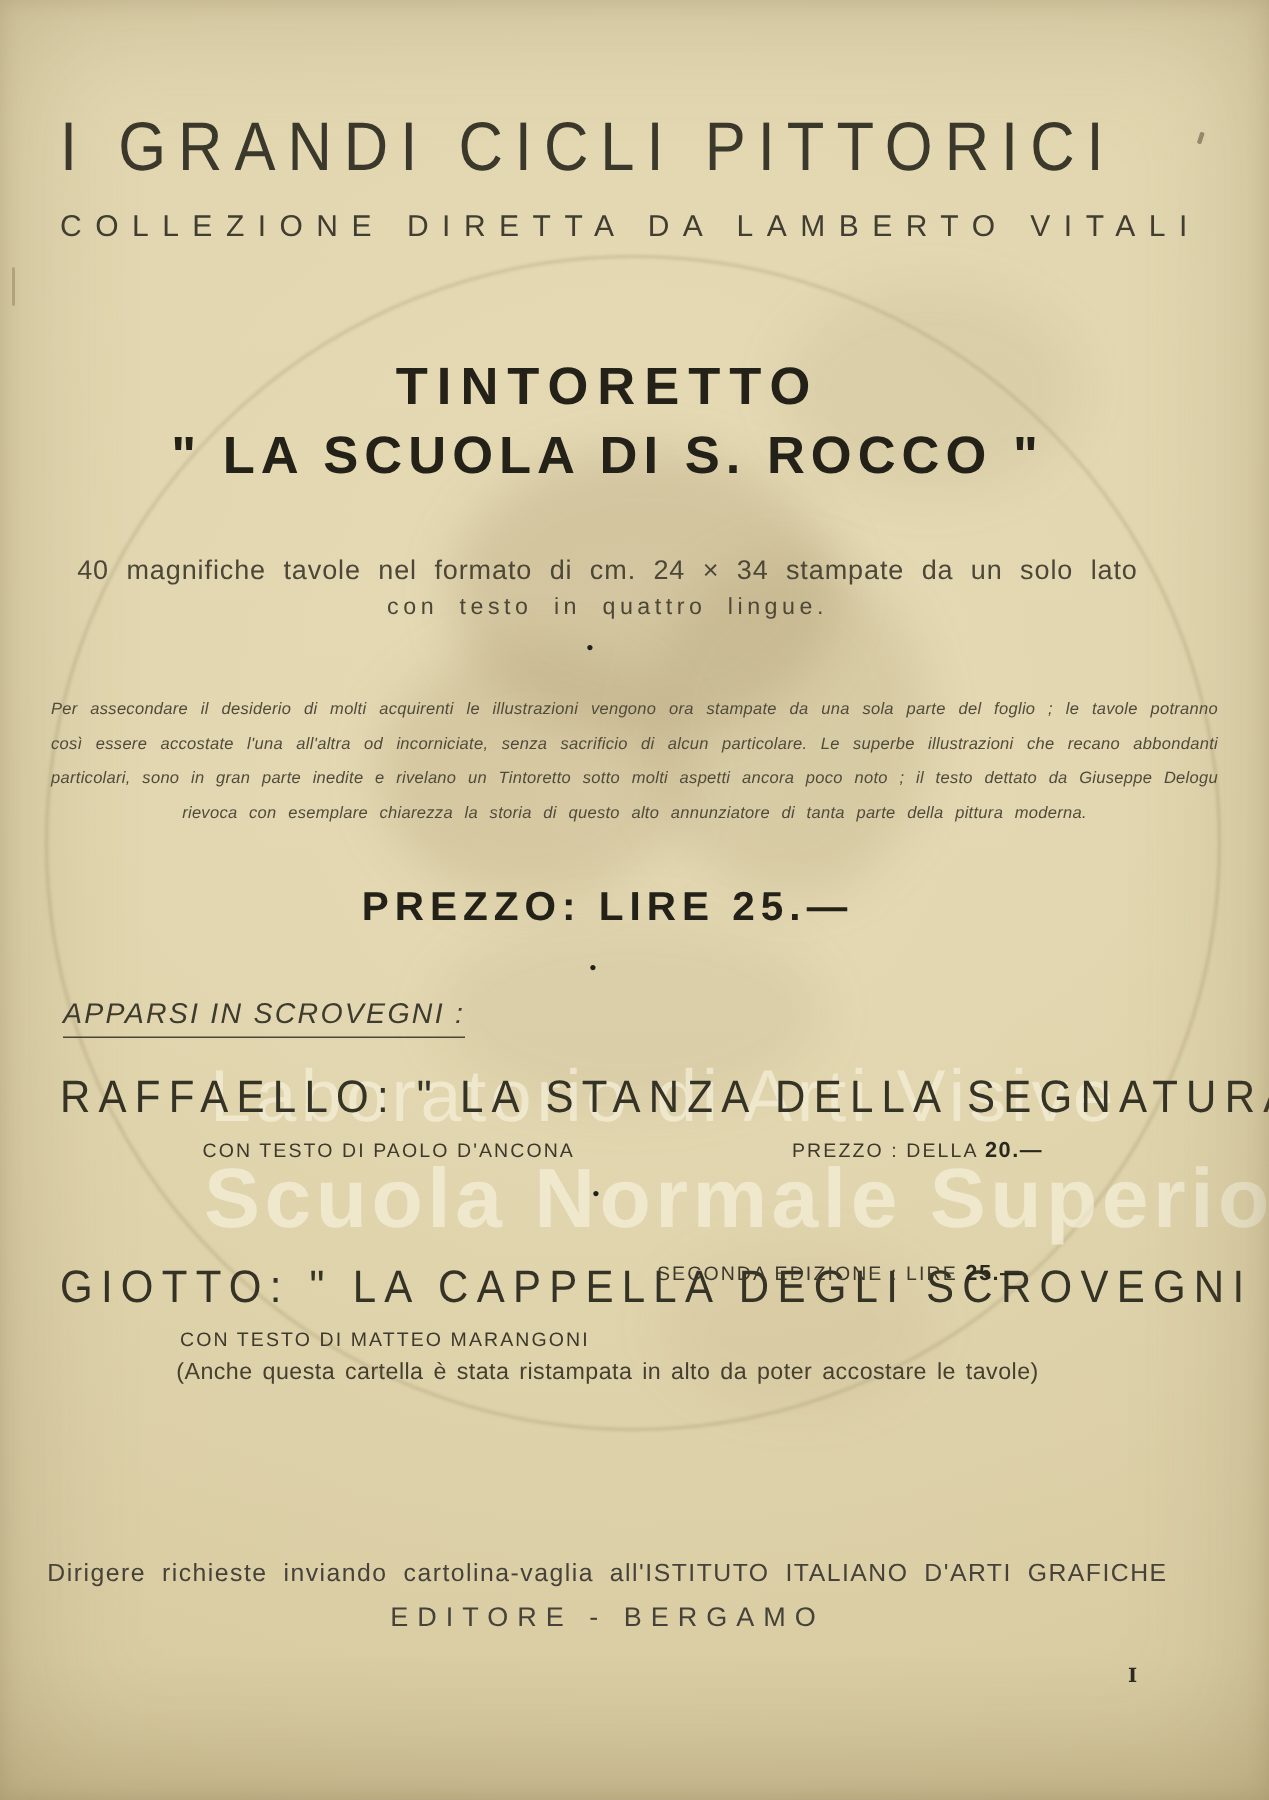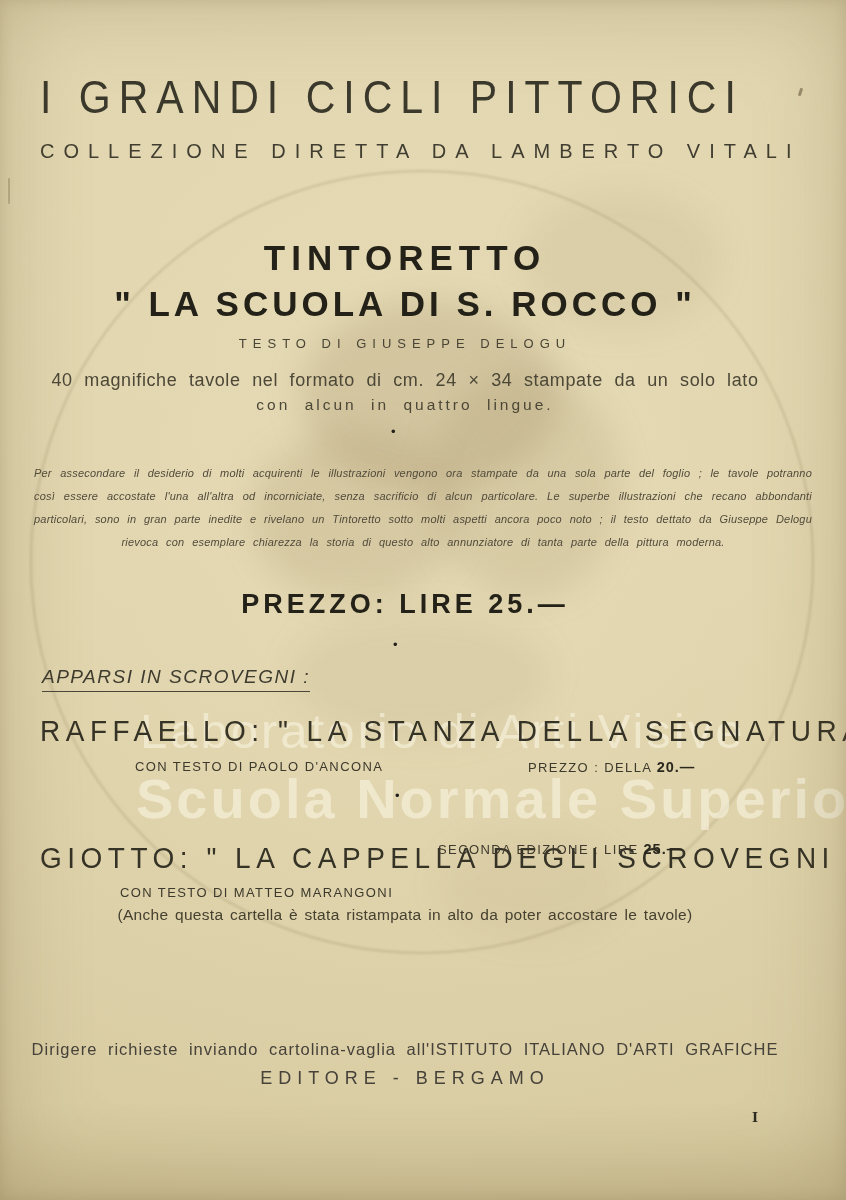--- a/index.html
+++ b/index.html
@@ -85,23 +85,22 @@
   <div class="speck sp2"></div>
 
   <div class="wm wm1">Laboratorio di Arti Visive</div>
   <div class="wm wm2">Scuola Normale Superiore</div>
 
   <div class="abs series-title">I GRANDI CICLI PITTORICI</div>
   <div class="abs series-subtitle">COLLEZIONE DIRETTA DA LAMBERTO VITALI</div>
 
   <div class="abs center-col artist">TINTORETTO</div>
   <div class="abs center-col work-title">" LA SCUOLA DI S. ROCCO "</div>
-  <div class="abs center-col author">TESTO DI GIUSEPPE DELOGU</div>
   <div class="abs center-col fmt1">40 magnifiche tavole nel formato di cm. 24 × 34 stampate da un solo lato</div>
-  <div class="abs center-col fmt2">con alcun in quattro lingue.</div>
+  <div class="abs center-col fmt2">con testo in quattro lingue.</div>
 
   <div class="bullet b1">•</div>
 
   <div class="para">Per assecondare il desiderio di molti acquirenti le illustrazioni vengono ora stampate da una sola parte del foglio ; le tavole potranno così essere accostate l'una all'altra od incorniciate, senza sacrificio di alcun particolare. Le superbe illustrazioni che recano abbondanti particolari, sono in gran parte inedite e rivelano un Tintoretto sotto molti aspetti ancora poco noto ; il testo dettato da Giuseppe Delogu rievoca con esemplare chiarezza la storia di questo alto annunziatore di tanta parte della pittura moderna.</div>
 
   <div class="abs center-col price-main">PREZZO: LIRE 25.—</div>
 
   <div class="bullet b2">•</div>
 
   <div class="abs apparsi">APPARSI IN SCROVEGNI :</div>

